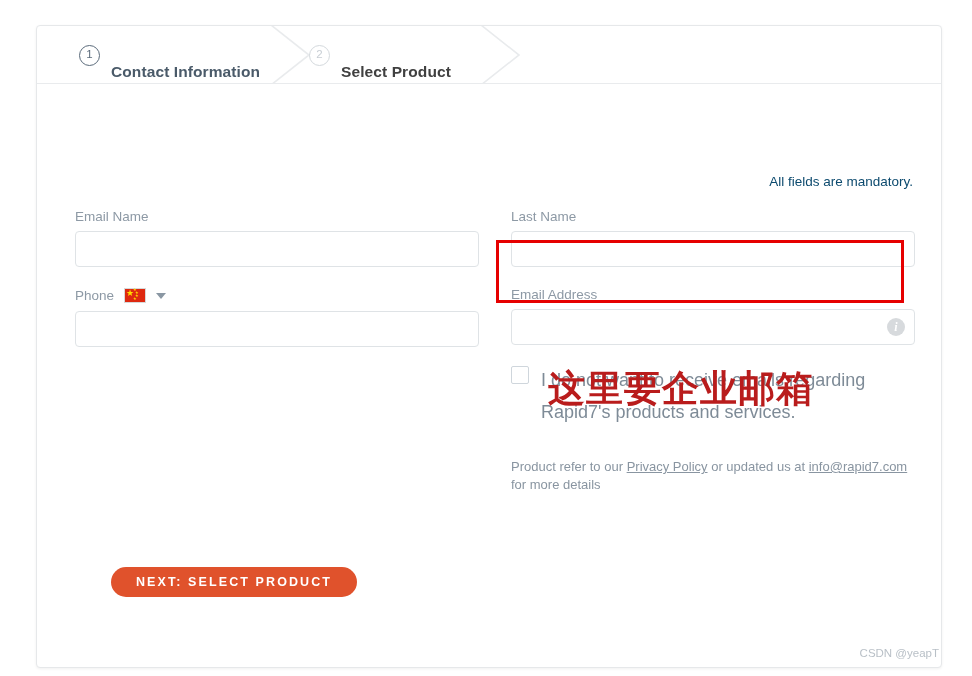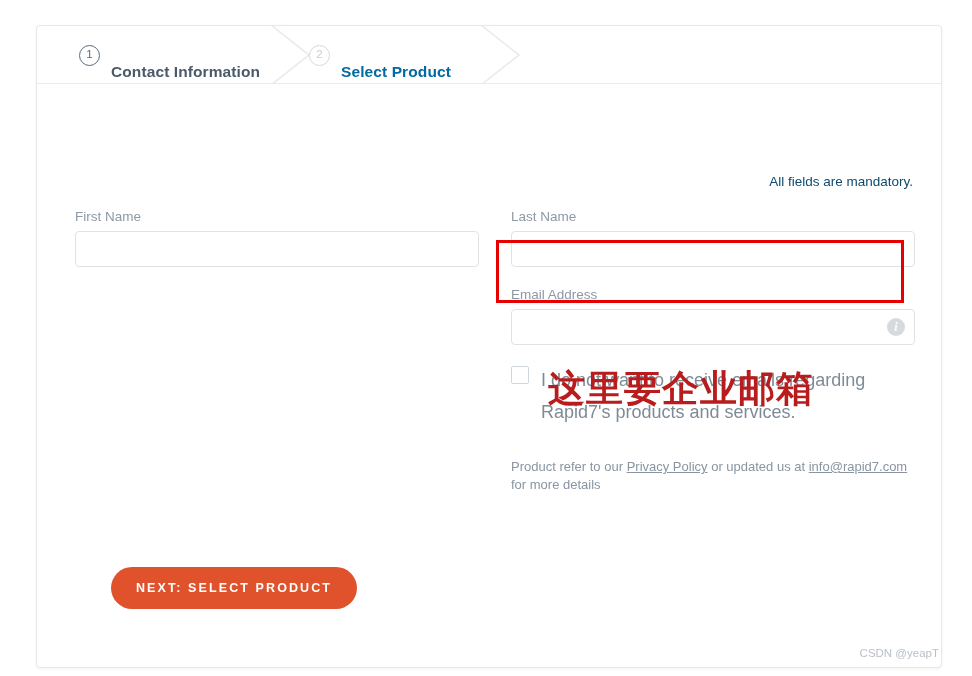--- a/index.html
+++ b/index.html
@@ -49,21 +49,21 @@
     color: #5b6b7b;
     font-size: 11.5px;
     display: flex; align-items: center; justify-content: center;
     line-height: 1;
   }
   .step-2 .step-num { border-color: #d4d9dd; color: #c8ced4; }
   .step-label {
     font-size: 15.5px; font-weight: bold;
     color: #4a5a69; letter-spacing: .1px; margin-top: 33px;
   }
-  .step-2 .step-label { color: #0369a1; font-weight: bold; }
+  .step-2 .step-label { color: #404040; font-weight: bold; }
   .chev {
     position: absolute; top: -1px;
     width: 42px; height: 60px;
   }
   .chev svg { display: block; }
   .chev-1 { left: 232px; }
   .chev-2 { left: 442px; }
 
   
   .body { position: relative; height: 584px; }
@@ -171,21 +171,21 @@
   }
   .privacy-note a {
     color: #8995a1;
     text-decoration: underline;
   }
 
   
   .cta {
     position: absolute;
     left: 74px; top: 483px;
-    width: 246px; height: 42px;
+    width: 246px; height: 30px;
     background: #e0522c;
     color: #ffffff;
     border: none;
     border-radius: 21px;
     font-size: 12.5px;
     font-weight: bold;
     letter-spacing: 2.1px;
     cursor: pointer;
     font-family: "Liberation Sans", sans-serif;
   }
@@ -258,25 +258,39 @@
       </div>
     </div>
 
     <div class="body">
 
       <div class="mandatory">All fields are mandatory.</div>
 
       <div class="col-left">
 
         <div class="field">
-          <label class="field-label">First Name</label>
+          <label class="field-label">Email Name</label>
           <input class="field-input" type="text" value="" placeholder="" style="">
         </div>
 
 
+        <div class="field">
+          <div class="phone-label-row">
+            <span class="field-label" style="margin:0">Phone</span>
+            <span class="flag">
+              <span class="star s-big">★</span>
+              <span class="star s1">★</span>
+              <span class="star s2">★</span>
+              <span class="star s3">★</span>
+              <span class="star s4">★</span>
+            </span>
+            <span class="caret"></span>
+          </div>
+          <input class="field-input" type="text" value="" placeholder="" style="">
+        </div>
 
       </div>
 
       <div class="col-right">
 
         <div class="field">
           <label class="field-label">Last Name</label>
           <input class="field-input" type="text" value="" placeholder="" style="">
         </div>
 

